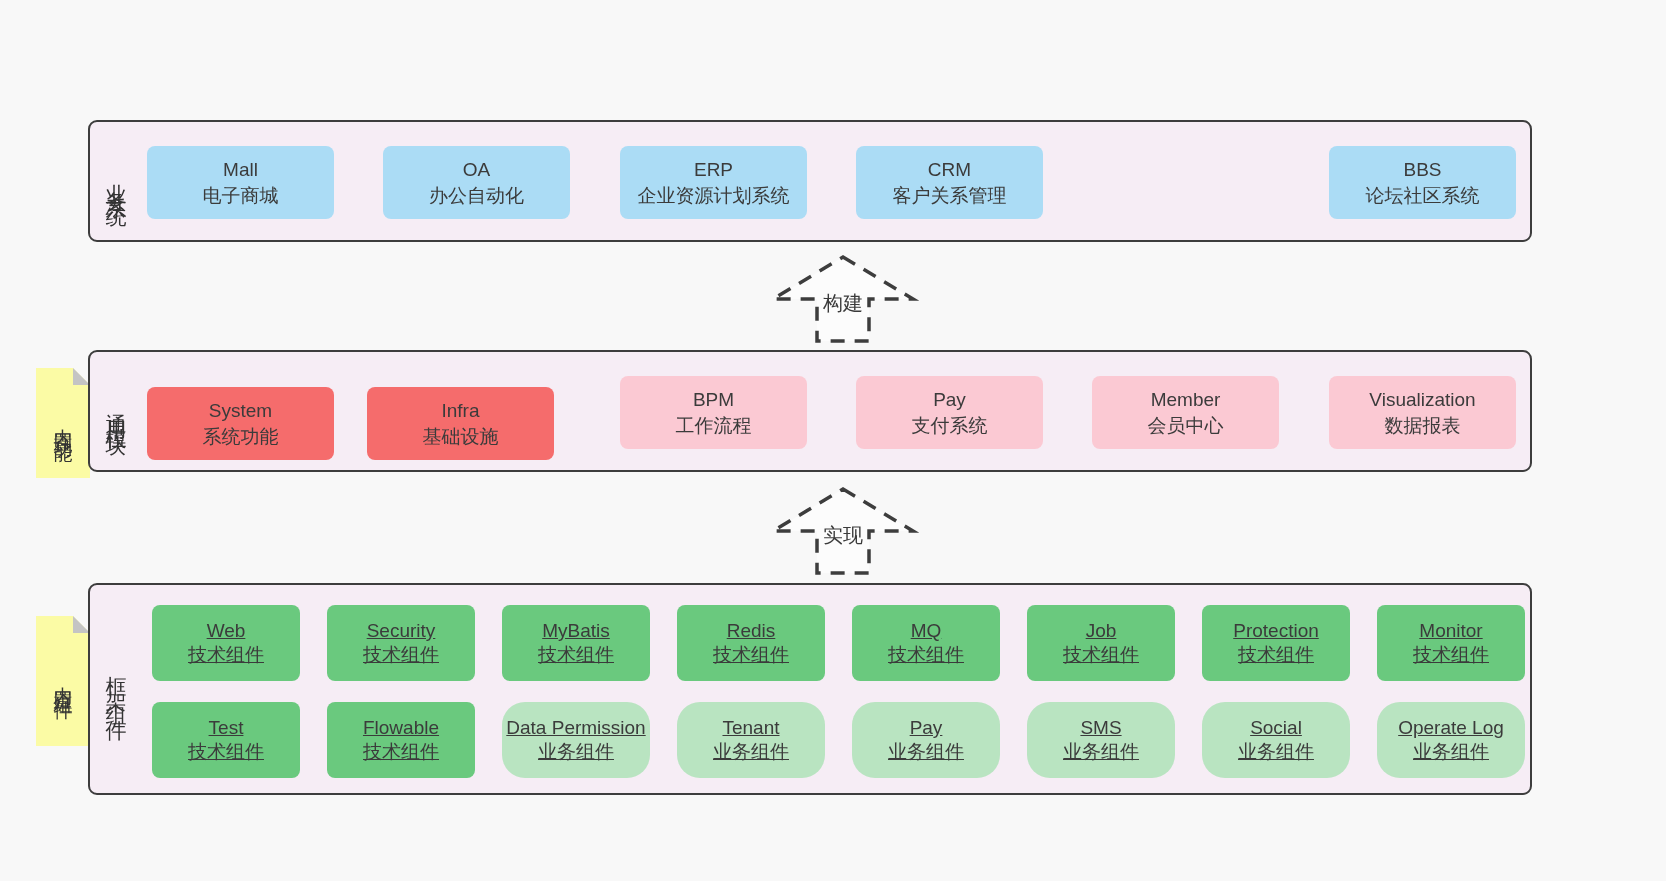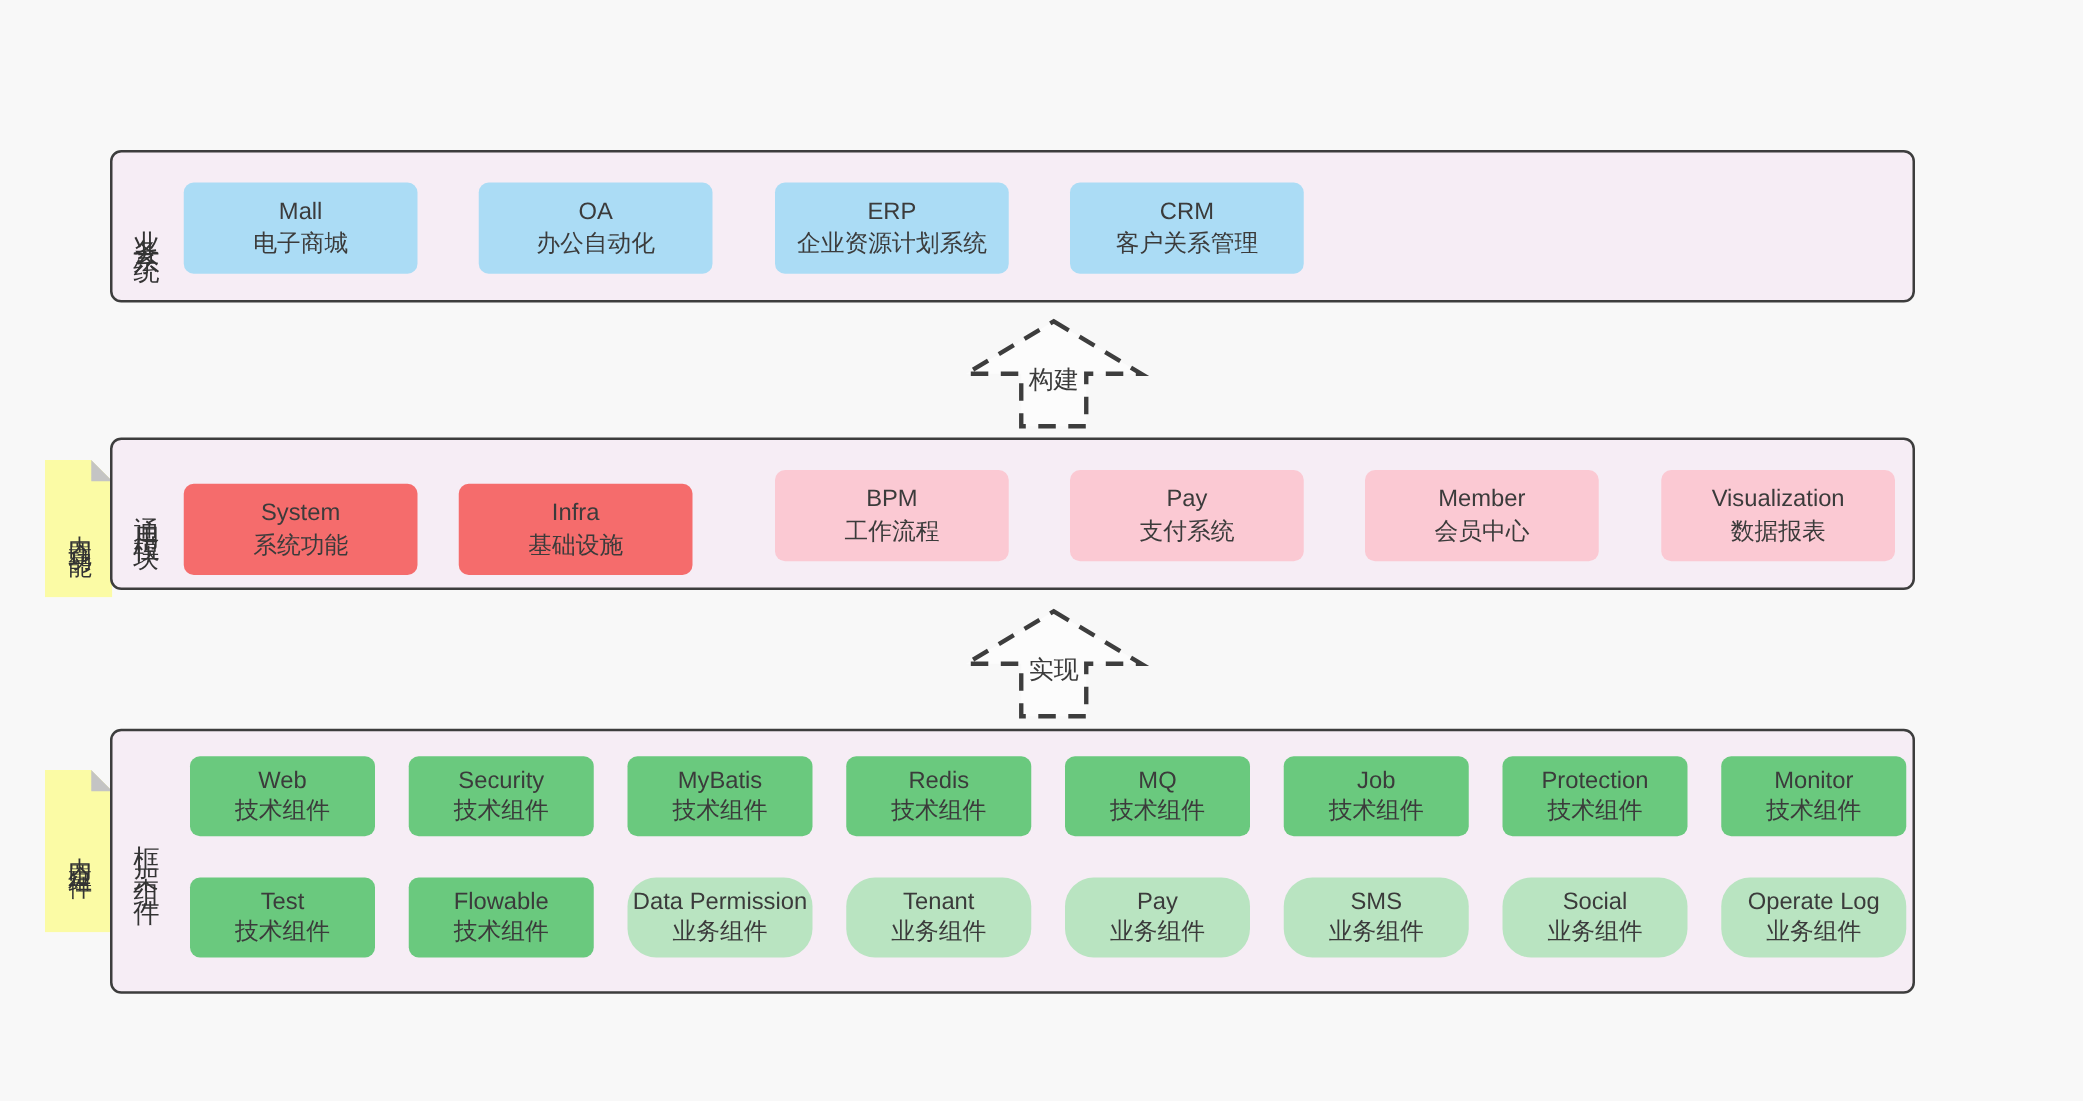--- a/index.html
+++ b/index.html
@@ -10,21 +10,21 @@
   .band-mid{top:350px;height:122px;}
   .band-bottom{top:583px;height:212px;}
 
   .band-label{position:absolute;left:8px;top:0;bottom:0;width:36px;display:flex;align-items:center;justify-content:center;
     writing-mode:vertical-rl;text-orientation:upright;font-size:21px;letter-spacing:7px;color:#333;}
   .band-bottom .band-label{letter-spacing:15px;}
 
   .box{position:absolute;border-radius:8px;display:flex;flex-direction:column;align-items:center;justify-content:center;
     text-align:left;font-size:19px;line-height:26px;}
   .w6{width:187px;height:73px;top:24px;}
-  .w8{width:148px;height:64px;line-height:24px;}
+  .w8{width:148px;height:76px;line-height:24px;text-decoration:underline;}
   .r1{top:20px;} .r2{top:117px;}
   .blue{background:#abdcf5;}
   .red{background:#f56c6c;margin-top:11px;}
   .pink{background:#fbc9d3;}
   .green{background:#6ac97e;}
   .lightgreen{background:#b9e4c1;border-radius:23px;}
 
   .note{position:absolute;width:54px;background:#fbfba5;z-index:1;display:flex;align-items:center;justify-content:center;
     writing-mode:vertical-rl;text-orientation:upright;font-size:19px;letter-spacing:5px;color:#333;
     clip-path:polygon(0 0, calc(100% - 17px) 0, 100% 17px, 100% 100%, 0 100%);}
@@ -57,20 +57,24 @@
       <div>OA</div>
       <div>办公自动化</div>
     </div>
     <div class="box w6 blue" style="left:530px">
       <div>ERP</div>
       <div>企业资源计划系统</div>
     </div>
     <div class="box w6 blue" style="left:766px">
       <div>CRM</div>
       <div>客户关系管理</div>
+    </div>
+    <div class="box w6 blue" style="left:1239px">
+      <div>BBS</div>
+      <div>论坛社区系统</div>
     </div>
   </section>
 
   <svg class="arrow arrow-1" viewBox="0 0 176 92">
     <polygon points="88,4 158,46 114,46 114,88 62,88 62,46 18,46"></polygon>
     <text x="88" y="57" text-anchor="middle">构建</text>
   </svg>
 
   <section class="band band-mid">
     <div class="band-label">通用模块</div>

